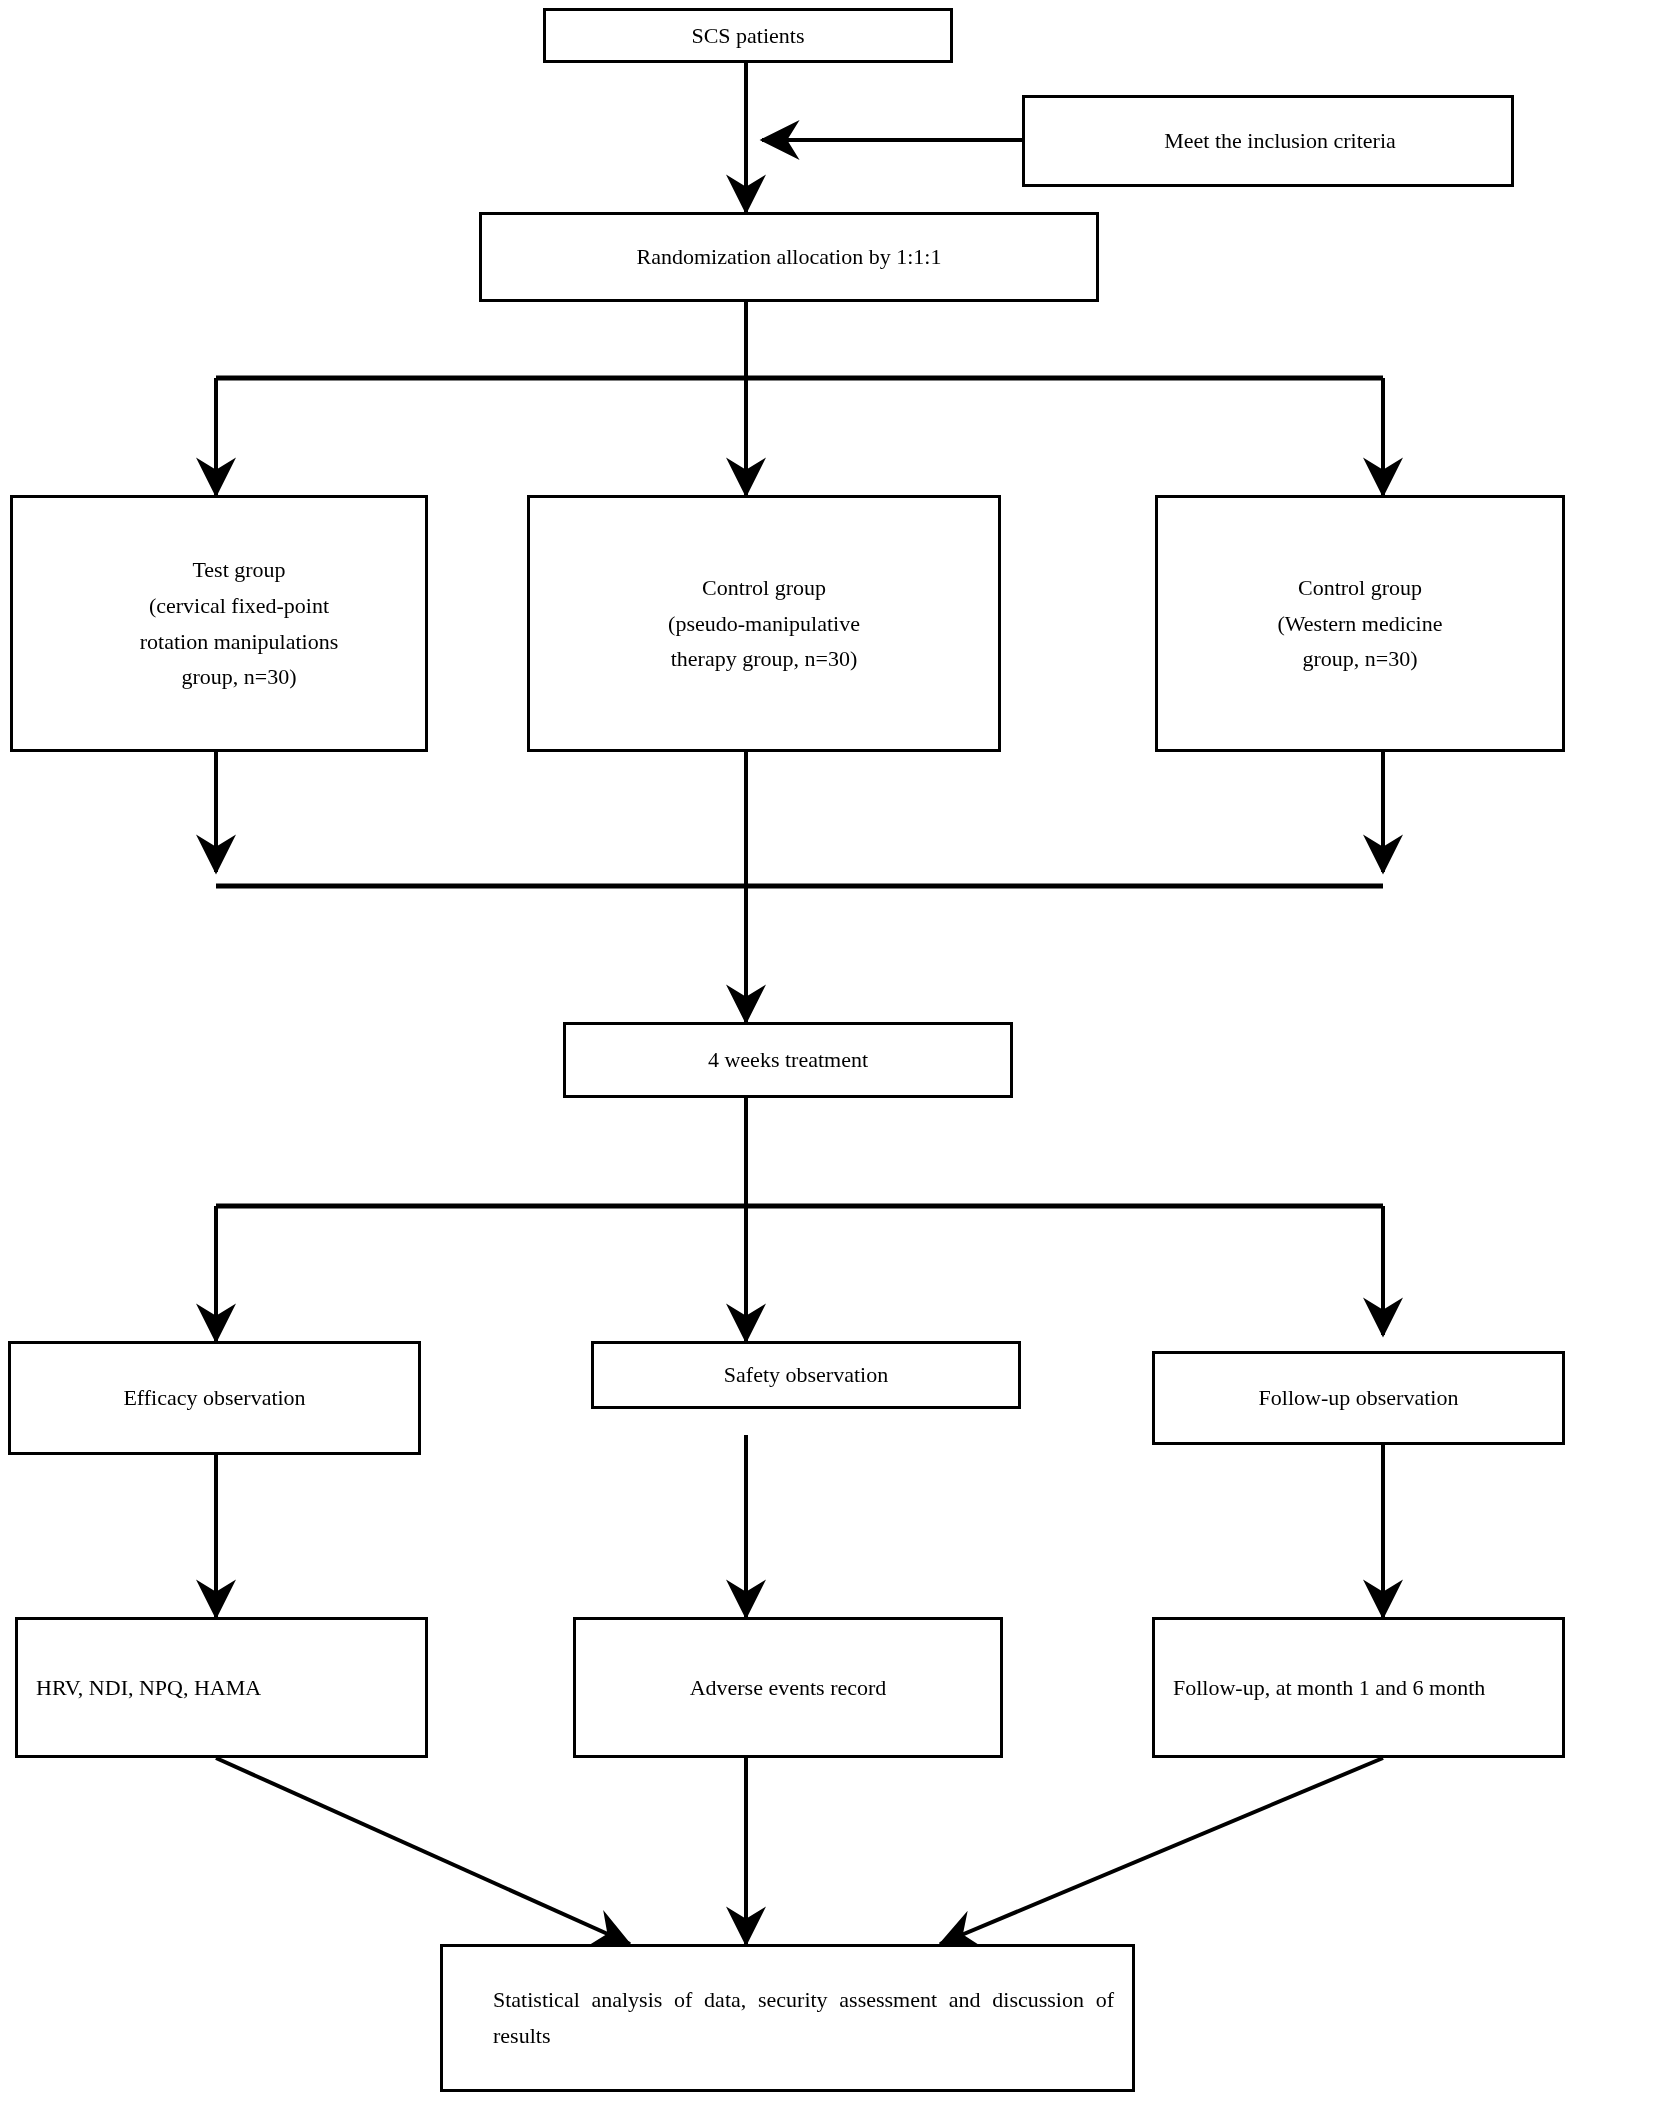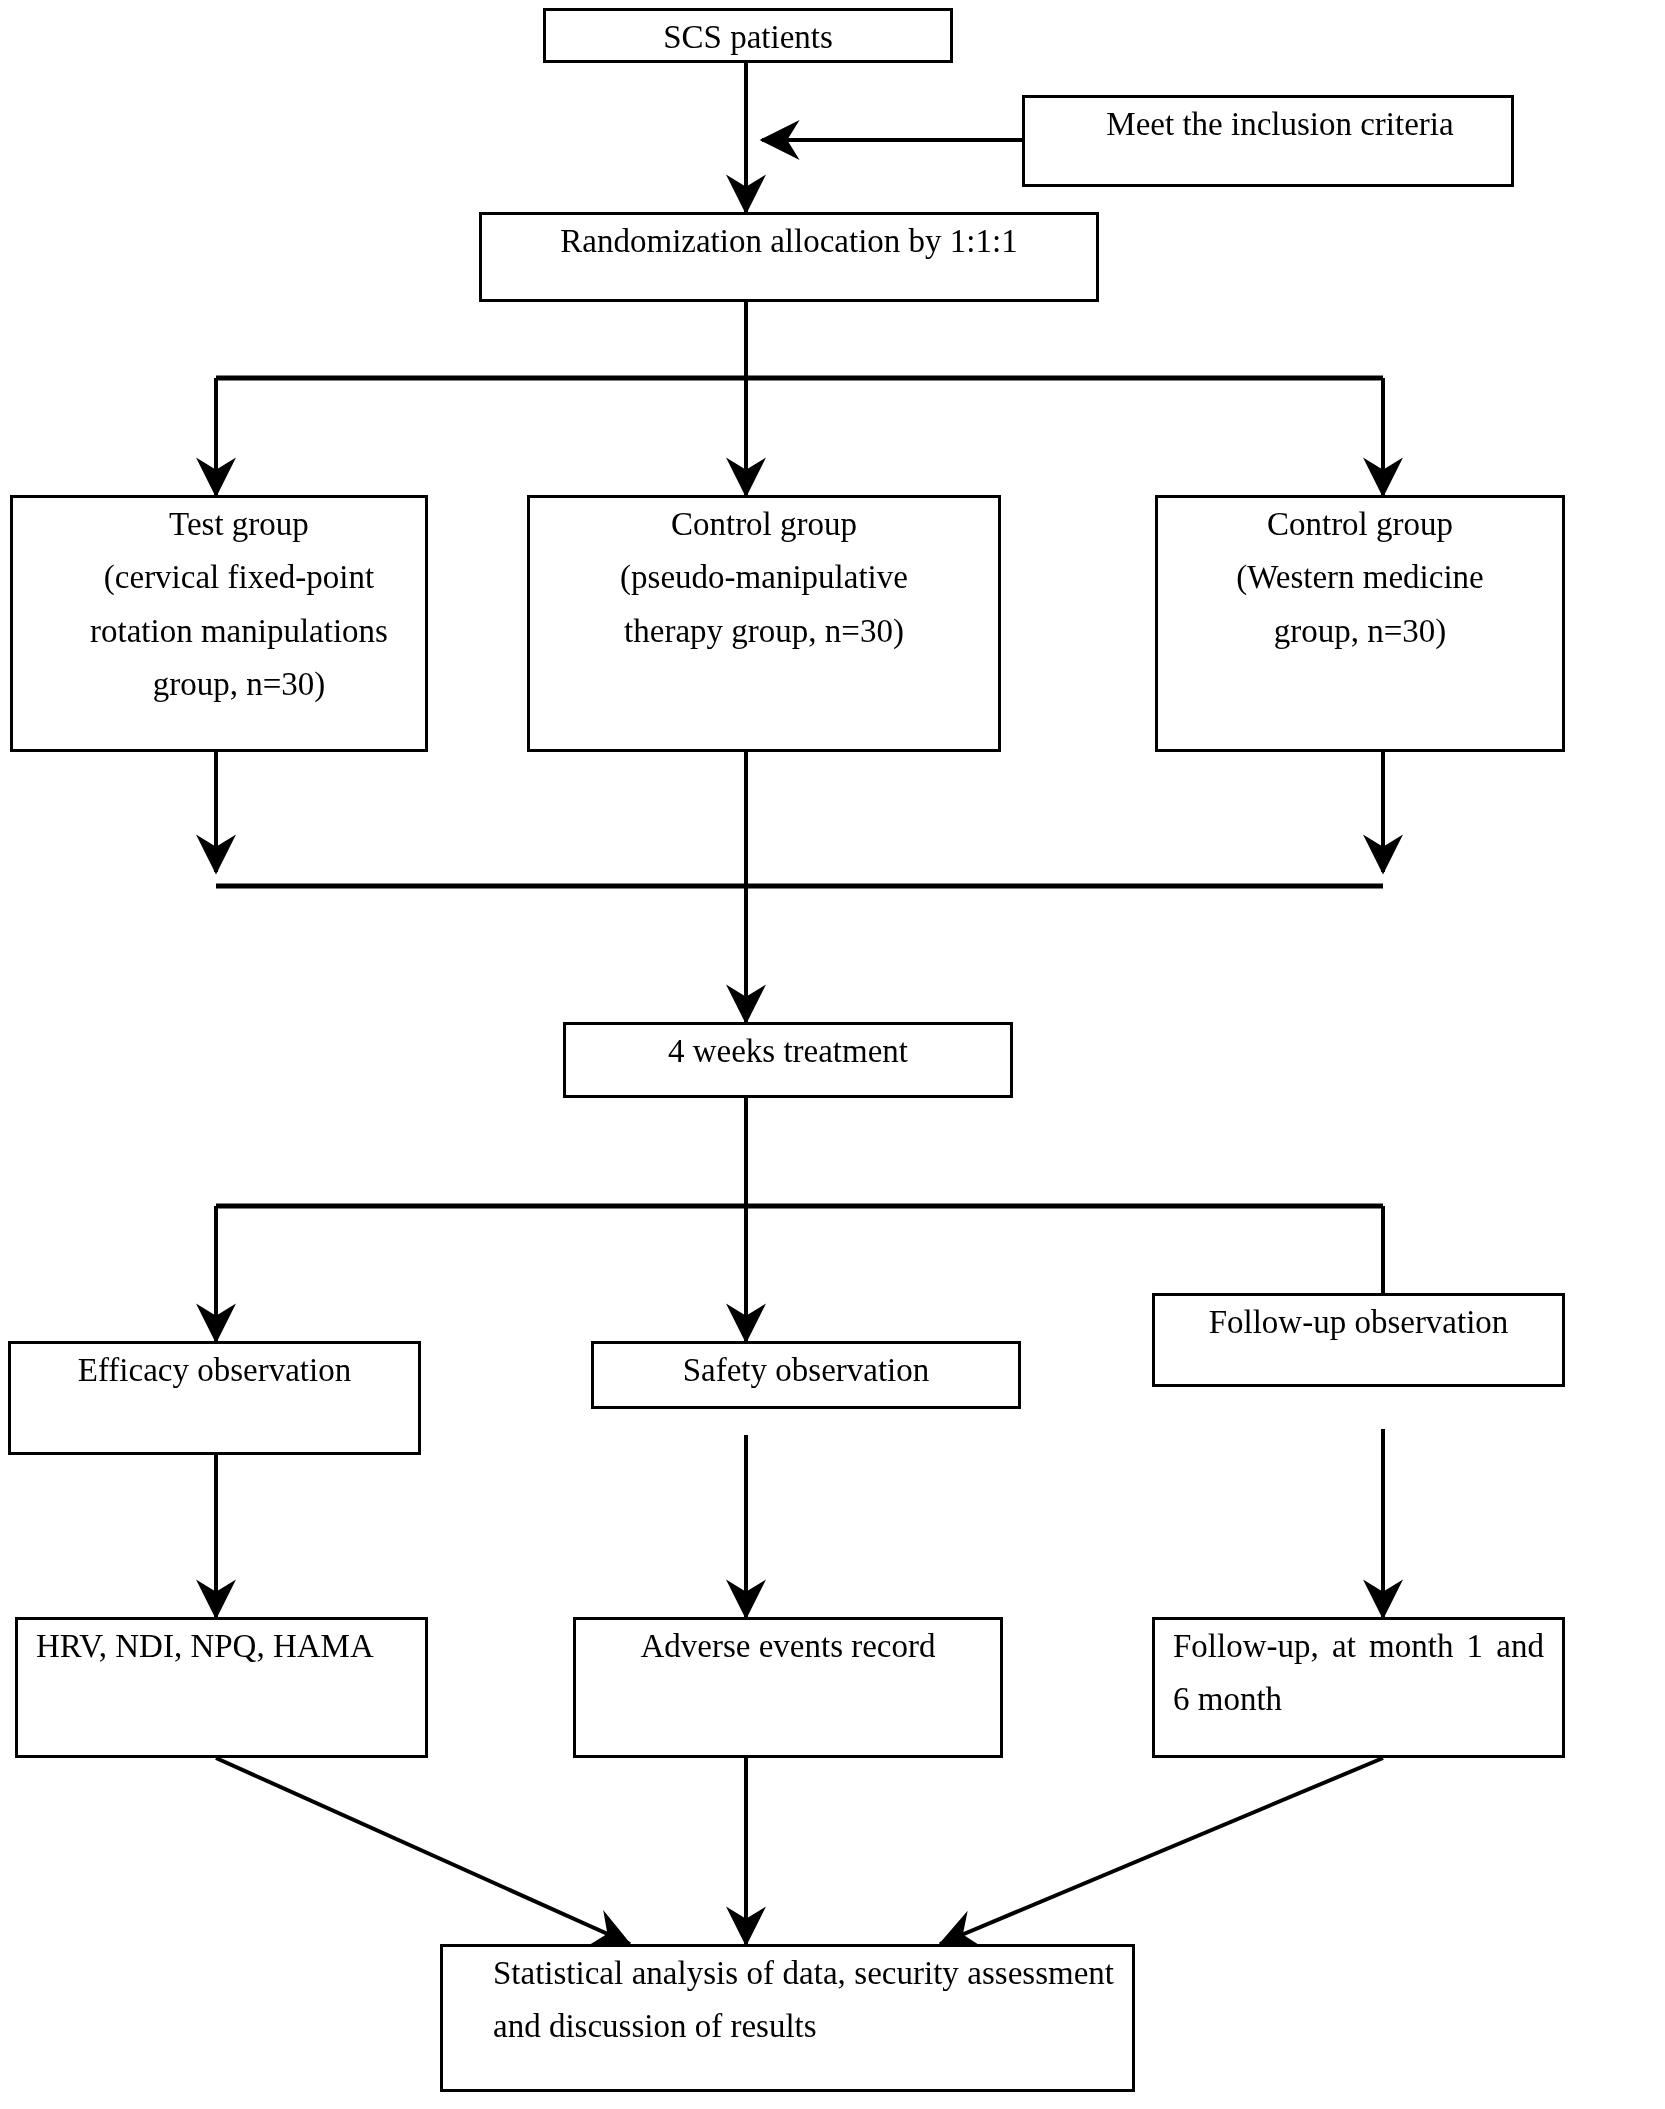--- a/index.html
+++ b/index.html
@@ -22,22 +22,22 @@
     height: 2109px;
     pointer-events: none;
   }
   .node {
     position: absolute;
     box-sizing: border-box;
     border: 3px solid #000000;
     background: #ffffff;
     color: #000000;
     display: flex;
-    align-items: flex-start;
-    font-size: 33px;
+    align-items: center;
+    font-size: 22px;
     line-height: 1.62;
   }
   .node .txt {
     width: 100%;
     padding: 0 18px;
     box-sizing: border-box;
   }
   .center .txt { text-align: center; }
   .just .txt  { text-align: justify; text-align-last: left; }
   .node.center { justify-content: center; }
@@ -136,21 +136,21 @@
   </div>
 
   <div class="node center" style="left:8px; top:1341px; width:413px; height:114px;">
     <span class="txt">Efficacy observation</span>
   </div>
 
   <div class="node center" style="left:573px; top:1341px; width:430px; height:68px;margin-left:18px;">
     <span class="txt">Safety observation</span>
   </div>
 
-  <div class="node center" style="left:1152px; top:1293px; width:413px; height:94px;">
+  <div class="node center" style="left:1152px; top:1351px; width:413px; height:94px;">
     <span class="txt">Follow-up observation</span>
   </div>
 
   <div class="node just" style="left:15px; top:1617px; width:413px; height:141px;">
     <span class="txt">HRV, NDI, NPQ, HAMA</span>
   </div>
 
   <div class="node center" style="left:573px; top:1617px; width:430px; height:141px;">
     <span class="txt">Adverse events record</span>
   </div>

